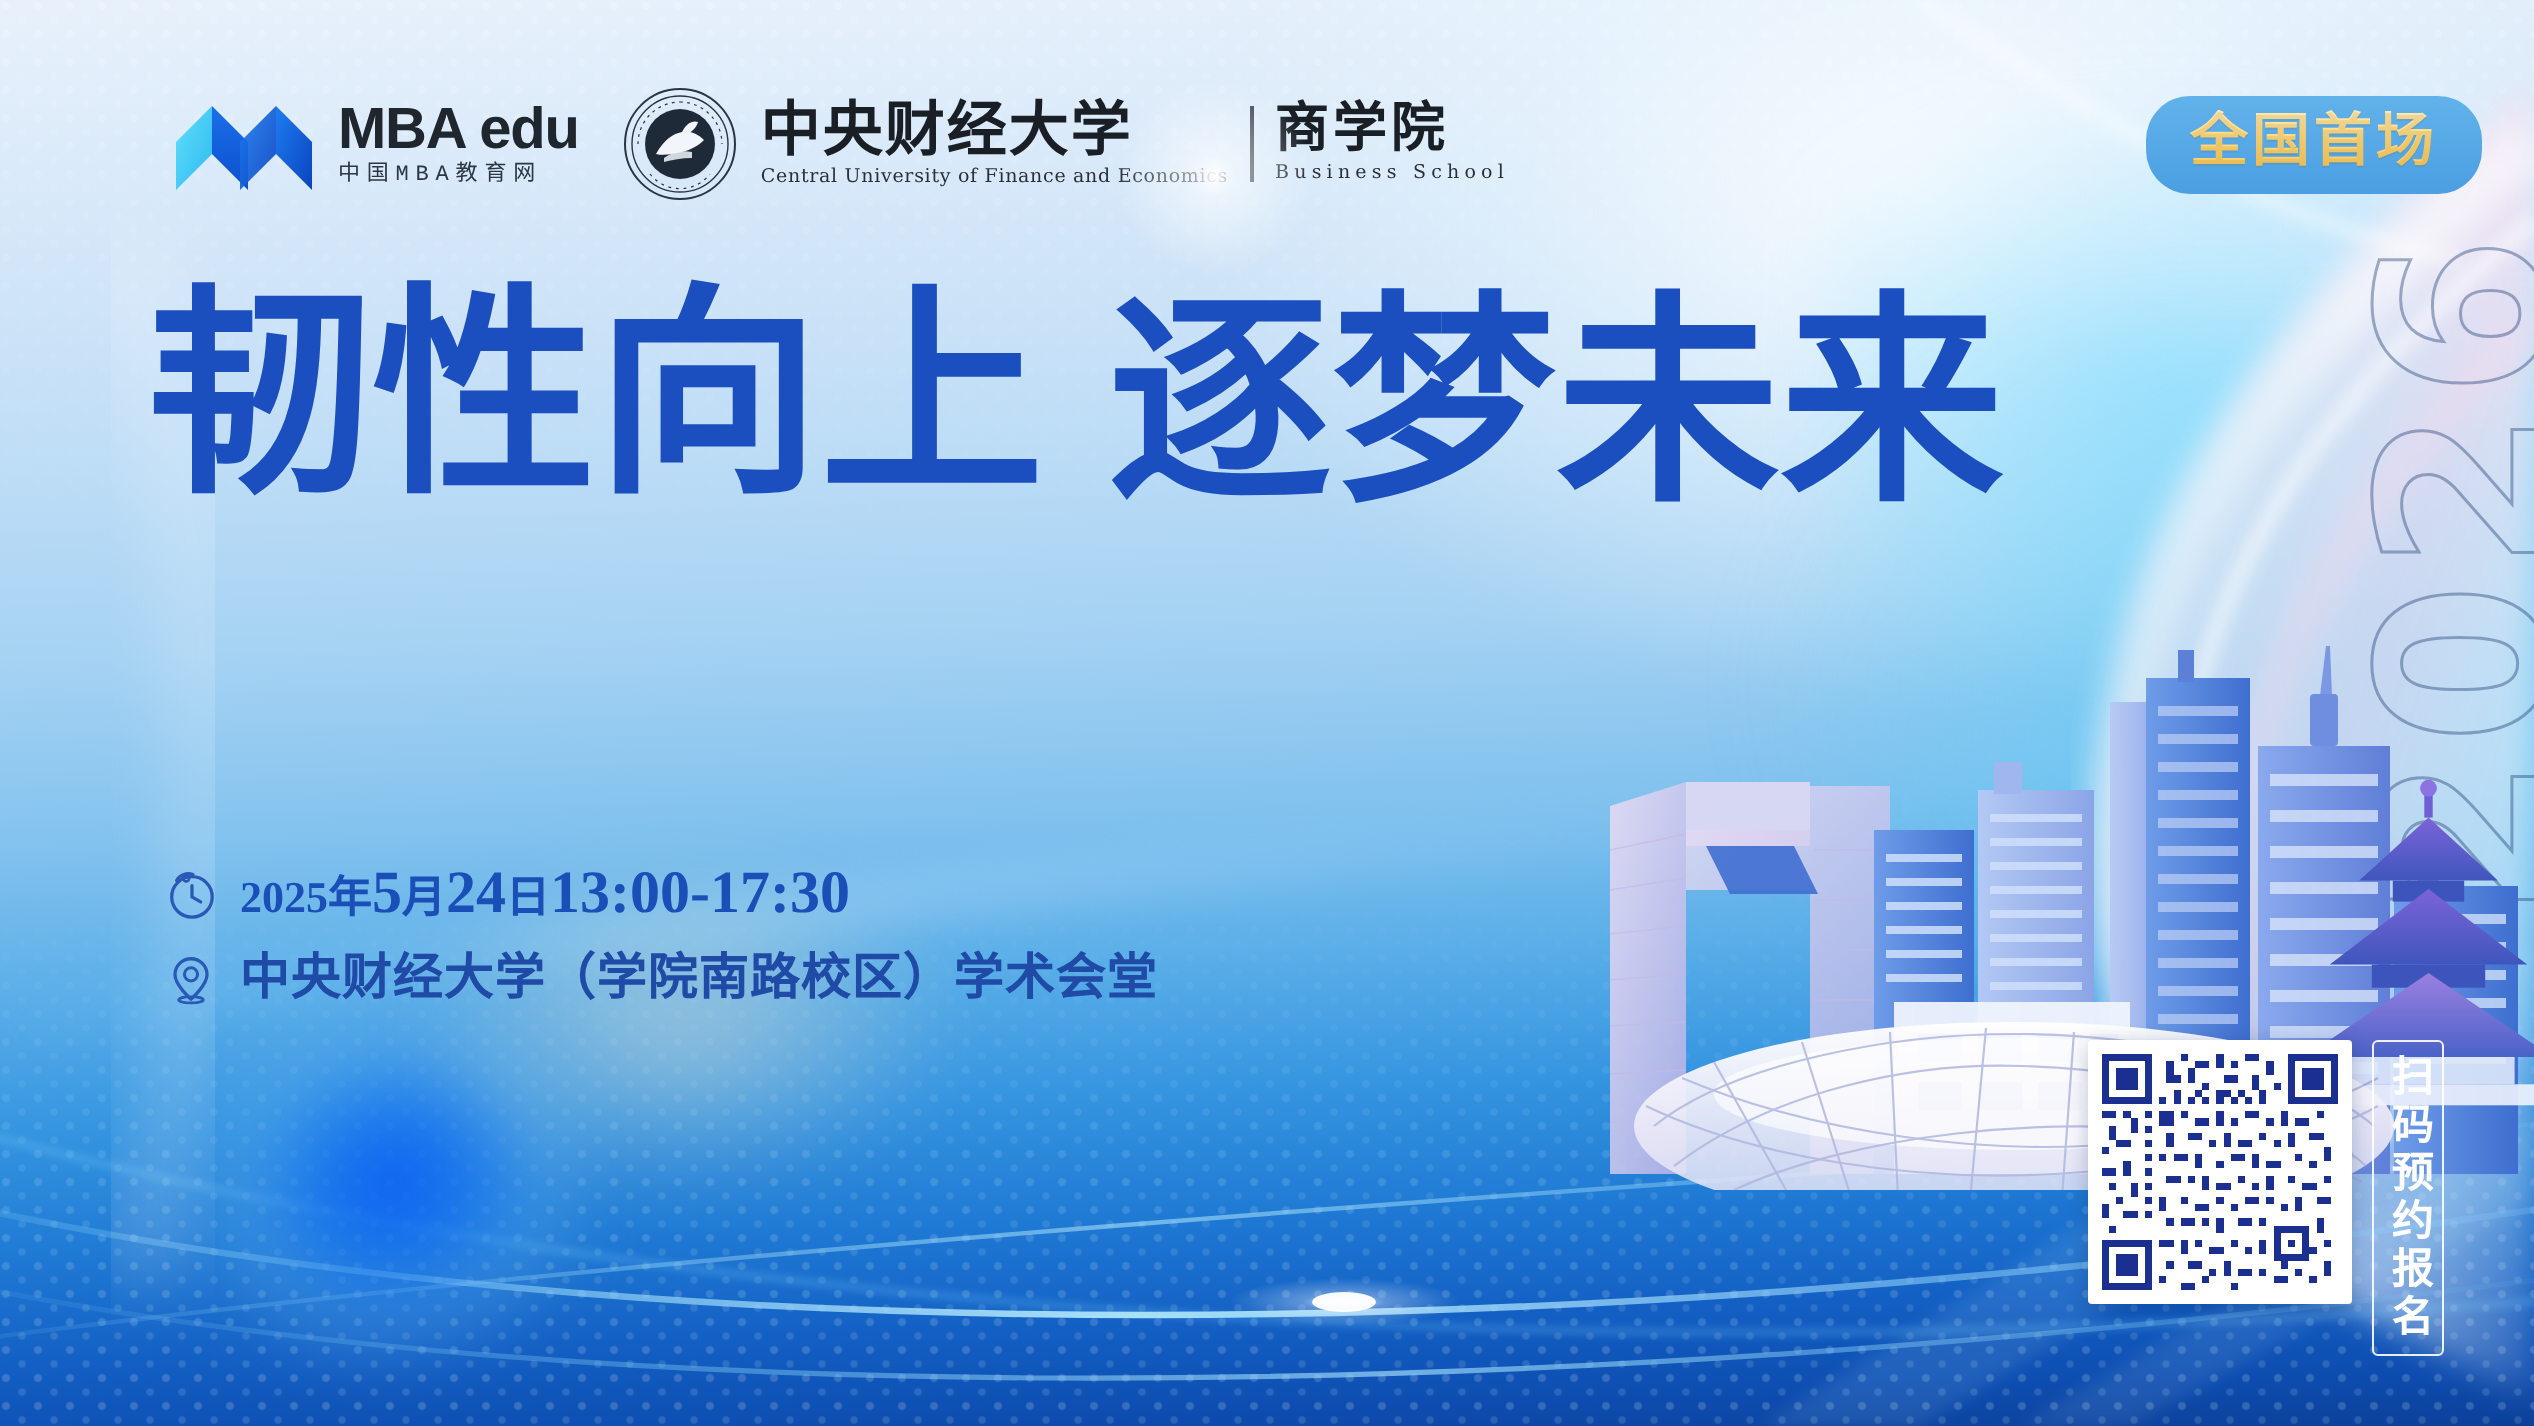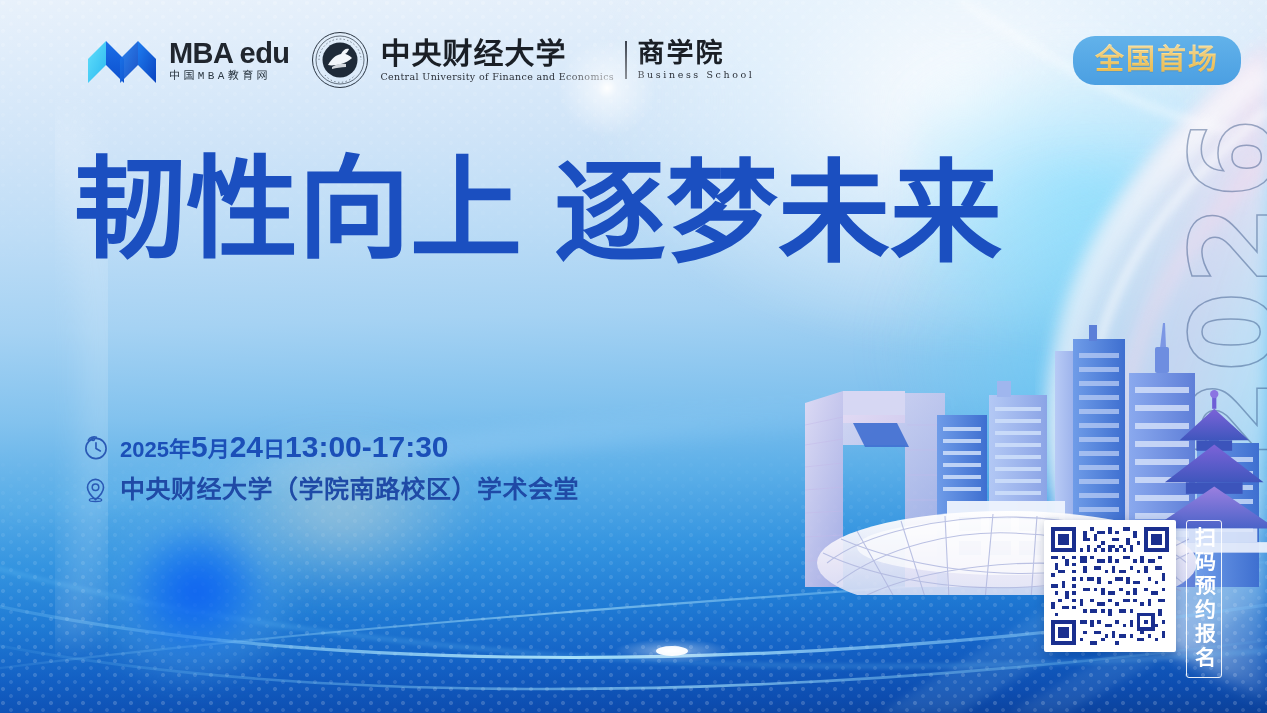--- a/index.html
+++ b/index.html
@@ -93,21 +93,21 @@
     -webkit-text-stroke:1.5px rgba(35,66,120,.42);
     writing-mode:vertical-rl;
     transform:rotate(180deg);
     line-height:1;
     font-family:"DejaVu Sans",sans-serif;
     user-select:none;
   }
 
   
   .header {
-    position:absolute; left:0; right:0; top:4px;
+    position:absolute; left:0; right:0; top:16px;
     height:112px;
     display:flex; align-items:center;
     padding:0 26px 0 88px;
   }
 
   .logo-mbaedu { display:flex; align-items:center; gap:13px; }
   .logo-mark { width:68px; height:46px; flex:none; }
   .logo-words { display:flex; flex-direction:column; gap:3px; }
   .logo-title {
     font-size:29px; font-weight:800; letter-spacing:-.6px;
@@ -155,21 +155,21 @@
   }
   .badge-first span {
     background:linear-gradient(180deg,#ffeab2 0%,#ffd97a 48%,#f7c75a 100%);
     -webkit-background-clip:text; background-clip:text;
     color:transparent;
     text-shadow:0 1px 0 rgba(120,80,10,.12);
   }
 
   
   .headline {
-    position:absolute; left:74px; top:140px;
+    position:absolute; left:74px; top:128px;
     width:900px; height:140px;
   }
   .headline svg { width:100%; height:100%; overflow:visible; }
   .calli-text {
     font-family:"DejaVu Serif","Liberation Serif",serif;
     font-weight:700;
     font-size:112px;
     fill:#1b4fc0;
   }
   .flare {
@@ -194,21 +194,21 @@
   .subtitle div { white-space:nowrap; }
 
   
   .info { position:absolute; left:82px; top:432px; }
   .info-row { display:flex; align-items:center; gap:11px; margin-bottom:14px; }
   .info-icon { width:27px; height:27px; flex:none; }
   .info-date {
     color:#1b4fb8;
     font-size:30px; font-weight:700; letter-spacing:0;
     line-height:1;
-    font-family:Liberation Sans, sans-serif;
+    font-family:Liberation Serif, serif;
   }
   .info-date .sm { font-size:22px; font-weight:700; }
   .info-place {
     color:#1f4aa6;
     font-size:25px; font-weight:700; letter-spacing:.5px;
     line-height:1;
   }
 
   
   .city { position:absolute; right:0; bottom:118px; width:470px; height:300px; }

